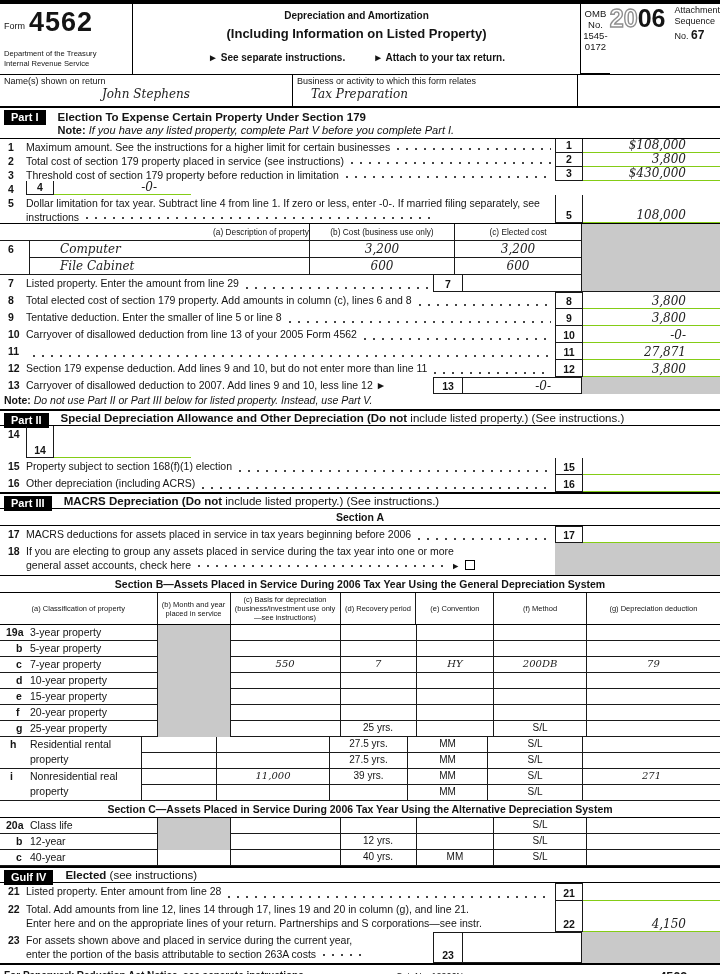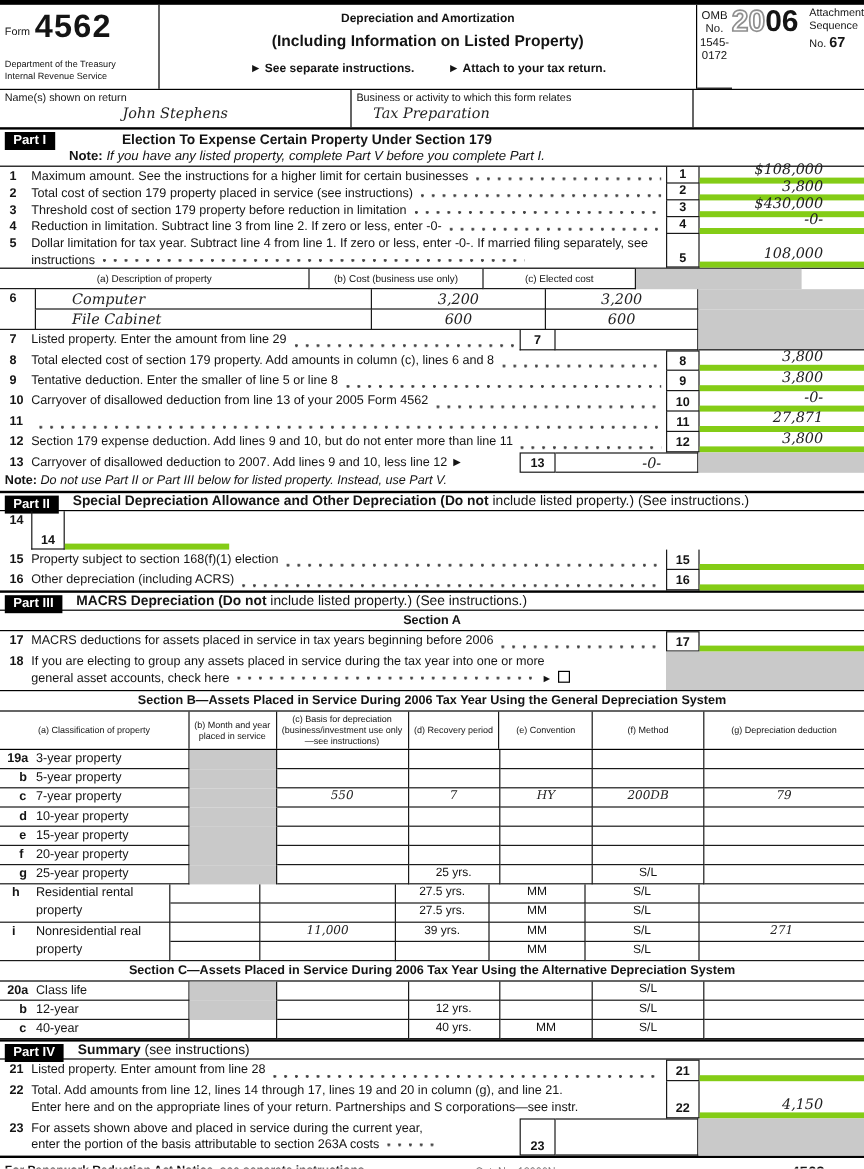--- a/index.html
+++ b/index.html
@@ -33,21 +33,21 @@
   
   .idrow { display:flex; height:33px; border-bottom:2px solid #000; font-size:9px; }
   .idc { padding:1px 4px; }
   .id-name { width:293px; border-right:1px solid #000; }
   .id-biz { width:285px; border-right:1px solid #000; }
   .id-num { width:142px; font-weight:bold; }
   .id-val { display:block; margin-top:1px; }
   .ctr { text-align:center; }
 
   
-  .partbar { display:flex; align-items:flex-start; border-bottom:1px solid #000; border-top:2px solid #000; padding:1px 0 2px;text-align:center; }
+  .partbar { display:flex; align-items:flex-start; border-bottom:1px solid #000; border-top:2px solid #000; padding:1px 0 2px; }
   .part-tag { background:#000; color:#fff; font-weight:bold; font-size:11px; padding:1px 7px 2px; margin:1px 12px 0 4px; white-space:nowrap; }
   .part-title { font-size:11.5px; font-weight:bold; padding-top:2px; }
   .part-title .reg { font-weight:normal; }
   .note-line { font-size:11px; padding-top:1px; }
   .note-line .nt { font-weight:bold; }
   .note-line .it { font-style:italic; }
 
   
   .pline { display:flex; align-items:stretch; }
   .pl-no { width:26px; padding:2px 0 0 8px; font-size:10.5px; font-weight:bold; }
@@ -55,30 +55,30 @@
   .pl-text .lbl { white-space:nowrap; }
   .pl-text.blk { display:block; line-height:13.5px; }
   .leader { flex:1; min-width:10px; height:10px; align-self:flex-end; margin:0 4px 1px 6px;
             background-image:radial-gradient(circle at 2px 7px, #444 1px, transparent 1.4px);
             background-size:9px 10px; background-repeat:repeat-x; }
   .ldr-in { display:inline-block; height:9px; margin-left:6px;
             background-image:radial-gradient(circle at 2px 6px, #444 1px, transparent 1.4px);
             background-size:9px 9px; background-repeat:repeat-x; }
   .nbox { width:28px; border:solid #1a1a1a; border-width:0 1px 1px 1px; font-weight:bold; font-size:10.5px;
           display:flex; align-items:flex-end; justify-content:center; padding-bottom:1px; }
-  .vbox { width:137px; border-bottom:5px solid #84cc16; text-align:right; padding:2px 34px 0 0;
+  .vbox { width:137px; border-bottom:1px solid #84cc16; text-align:right; padding:2px 34px 0 0;
           display:flex; align-items:flex-end; justify-content:flex-end; }
   .small-lbl { font-size:9.3px; }
   .h14 { height:14px; } .h17 { height:17px; } .h18 { height:18px; }
   .h27 { height:28px; } .h30 { height:31px; } .h32 { height:32px; }
 
   
   .t6h { display:flex; height:18px; font-size:8.3px; text-align:center; border-top:1px solid #000; }
   .t6h > div { padding-top:3px; }
-  .t6-a { width:258px; } .t6-b { width:145px; } .t6-c { width:127px; } .t6-gray { width:138px; }
+  .t6-a { width:310px;text-align:right; } .t6-b { width:145px; } .t6-c { width:127px; } .t6-gray { width:138px; }
   .t6r { display:flex; height:17px; }
   .c-no { width:30px; font-weight:bold; font-size:10.5px; padding:2px 0 0 8px; }
   .c-desc { width:280px; padding:1px 0 0 30px; }
   .c-cost { width:145px; text-align:center; padding-top:1px; }
   .c-el { width:127px; text-align:center; padding-top:1px; }
   .c-gray { width:138px; }
 
   
   .inbox-no { width:30px; border:solid #1a1a1a; border-width:0 1px 1px 1px; font-weight:bold; font-size:10.5px;
               display:flex; align-items:flex-end; justify-content:center; padding-bottom:1px; }
@@ -202,24 +202,20 @@
         <span class="lbl">Threshold cost of section 179 property before reduction in limitation</span>
         <span class="leader"></span>
       </div>
     <div class="nbox">3</div>
     <div class="vbox">
         <span class="hw">$430,000</span>
       </div>
   </div>
   <div class="pline h14">
     <div class="pl-no">4</div>
-    <div class="pl-text">
-        <span class="lbl">Reduction in limitation. Subtract line 3 from line 2. If zero or less, enter -0-</span>
-        <span class="leader"></span>
-      </div>
     <div class="nbox">4</div>
     <div class="vbox">
         <span class="hw">-0-</span>
       </div>
   </div>
 
   <div class="pline h27">
     <div class="pl-no">5</div>
     <div class="pl-text blk"><span>Dollar limitation for tax year. Subtract line 4 from line 1. If zero or less, enter -0-. If married filing separately, see instructions</span><span class="ldr-in" style="width:352px;"></span></div>
     <div class="nbox">5</div>
@@ -572,22 +568,22 @@
       </div>
     <div class="cb br bb"></div>
     <div class="cc br bb ccell"></div>
     <div class="cd br bb ccell">40 yrs.</div>
     <div class="ce br bb ccell">MM</div>
     <div class="cf br bb ccell">S/L</div>
     <div class="cg bb ccell"></div>
   </div>
 
   <div class="partbar" style="height:17px;">
-    <span class="part-tag">Part IV</span>
-    <div class="part-title" style="padding-top:0;"><span>Summary</span><span class="reg"> (see instructions)</span></div>
+    <span class="part-tag">Gulf IV</span>
+    <div class="part-title" style="padding-top:0;"><span>Elected</span><span class="reg"> (see instructions)</span></div>
   </div>
   <div class="pline h18">
     <div class="pl-no">21</div>
     <div class="pl-text">
         <span class="lbl">Listed property. Enter amount from line 28</span>
         <span class="leader"></span>
       </div>
     <div class="nbox bt">21</div>
     <div class="vbox">
         <span class="hw"></span>

